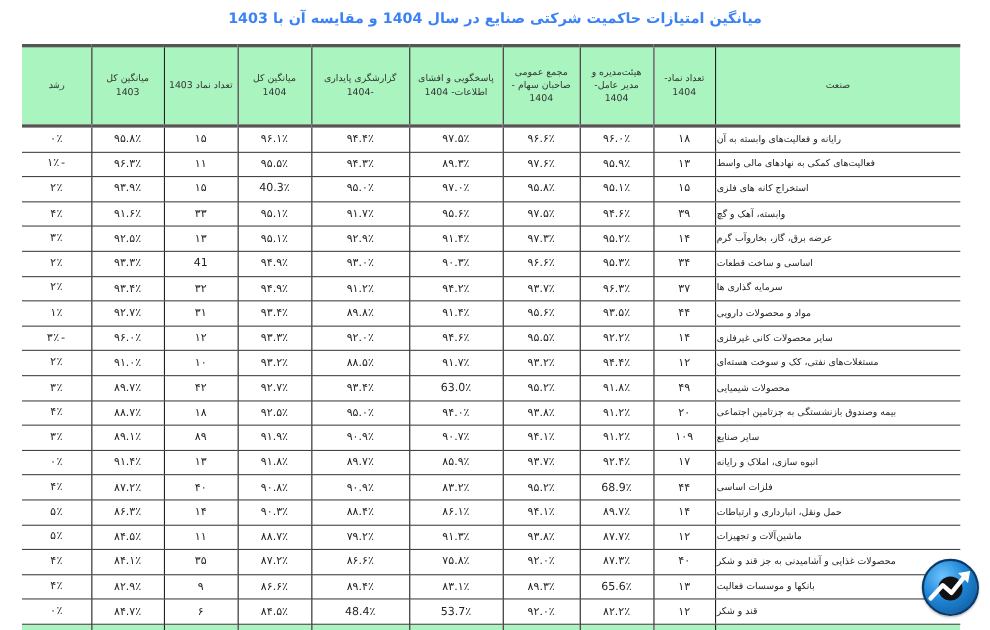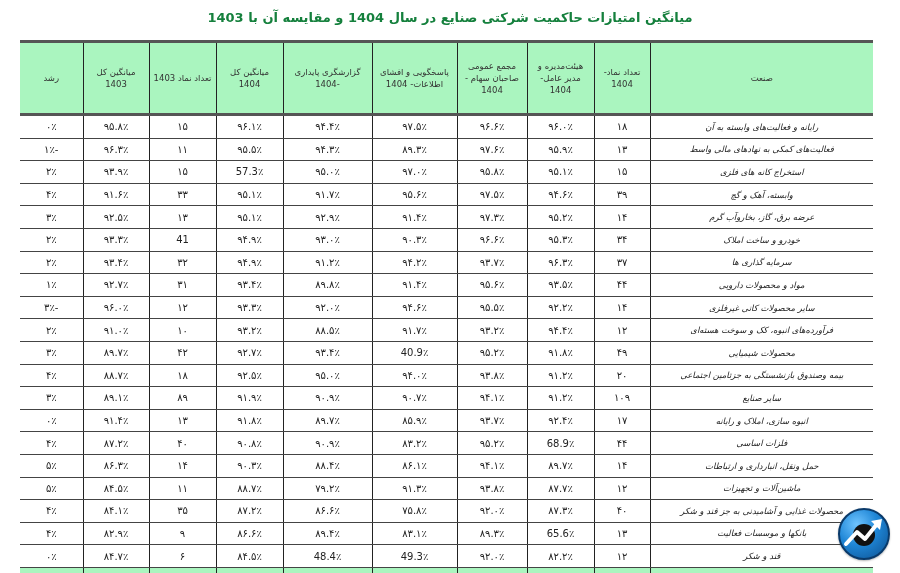--- a/index.html
+++ b/index.html
@@ -1,24 +1,24 @@
 <!DOCTYPE html>
 <html><head>
 <meta charset="utf-8">
 <style>
   html, body { margin:0; padding:0; background:#ffffff; }
   body { width:900px; height:573px; position:relative; overflow:hidden; font-family:"DejaVu Sans", sans-serif; }
-  .title { position:absolute; top:10px; left:0; width:900px; text-align:center; font-size:13px; font-weight:bold; color:#15803d; direction:rtl; }
+  .title { position:absolute; top:10px; left:0; width:900px; text-align:center; font-size:13px; font-weight:bold; color:#3b82f6; direction:rtl; }
   table.grid { position:absolute; top:40px; left:20px; width:853px; border-collapse:collapse; direction:rtl; table-layout:fixed; }
   table.grid th, table.grid td { border-left:1.5px solid #222; border-right:1.5px solid #222; text-align:center; vertical-align:middle; color:#222; overflow:hidden; white-space:nowrap; }
   table.grid th { background:#aaf5bf; font-weight:normal; font-size:8.5px; height:70px; line-height:12px; white-space:normal; padding:0 3px; border-top:3px solid #555; border-bottom:3px solid #555; color:#333; }
   table.grid td { height:19.6px; font-size:10px; border-bottom:1.5px solid #444; }
-  table.grid td.industry { font-size:8.5px; text-align:center; border-left:none;font-style:italic; }
+  table.grid td.industry { font-size:8.5px; text-align:left; border-left:none; }
   table.grid tr.total td { background:#aaf5bf; border-bottom:3px solid #555; }
-  table.grid th:last-child, table.grid td:last-child { border-left:none; }
+  table.grid th:last-child, table.grid td:last-child { border-left:none;font-family:Liberation Mono, monospace; }
   table.grid th:first-child, table.grid td:first-child { border-right:none; }
   .logo { position:absolute; left:838px; top:508px; width:48px; height:48px; border-radius:50%; background:radial-gradient(circle at 35% 30%, #6fc4ff 0%, #1f86d6 45%, #0c4f8f 100%); border:2px solid #0a3a6a; box-shadow:0 1px 2px rgba(0,0,0,.3); }
   .logo svg { position:absolute; left:0; top:0; }
 </style>
 </head>
 <body>
 
 <div class="title">میانگین امتیازات  حاکمیت شرکتی صنایع در سال 1404 و مقایسه آن با 1403</div>
 
 <table class="grid">
@@ -73,21 +73,21 @@
         <td>۹۶.۳٪</td>
         <td>-۱٪</td>
       </tr>
       <tr>
         <td class="industry">استخراج کانه های فلزی</td>
         <td>۱۵</td>
         <td>۹۵.۱٪</td>
         <td>۹۵.۸٪</td>
         <td>۹۷.۰٪</td>
         <td>۹۵.۰٪</td>
-        <td>57.3٪</td>
+        <td>40.3٪</td>
         <td>۱۵</td>
         <td>۹۳.۹٪</td>
         <td>۲٪</td>
       </tr>
       <tr>
         <td class="industry">وابسته، آهک و گچ</td>
         <td>۳۹</td>
         <td>۹۴.۶٪</td>
         <td>۹۷.۵٪</td>
         <td>۹۵.۶٪</td>
@@ -103,21 +103,21 @@
         <td>۹۵.۲٪</td>
         <td>۹۷.۳٪</td>
         <td>۹۱.۴٪</td>
         <td>۹۲.۹٪</td>
         <td>۹۵.۱٪</td>
         <td>۱۳</td>
         <td>۹۲.۵٪</td>
         <td>۳٪</td>
       </tr>
       <tr>
-        <td class="industry">خودرو و ساخت املاک</td>
+        <td class="industry">اساسی و ساخت قطعات</td>
         <td>۳۴</td>
         <td>۹۵.۳٪</td>
         <td>۹۶.۶٪</td>
         <td>۹۰.۳٪</td>
         <td>۹۳.۰٪</td>
         <td>۹۴.۹٪</td>
         <td>41</td>
         <td>۹۳.۳٪</td>
         <td>۲٪</td>
       </tr>
@@ -151,37 +151,37 @@
         <td>۹۲.۲٪</td>
         <td>۹۵.۵٪</td>
         <td>۹۴.۶٪</td>
         <td>۹۲.۰٪</td>
         <td>۹۳.۳٪</td>
         <td>۱۲</td>
         <td>۹۶.۰٪</td>
         <td>-۳٪</td>
       </tr>
       <tr>
-        <td class="industry">فرآورده‌های انبوه، کک و سوخت هسته‌ای</td>
+        <td class="industry">مستغلات‌های نفتی، کک و سوخت هسته‌ای</td>
         <td>۱۲</td>
         <td>۹۴.۴٪</td>
         <td>۹۳.۲٪</td>
         <td>۹۱.۷٪</td>
         <td>۸۸.۵٪</td>
         <td>۹۳.۲٪</td>
         <td>۱۰</td>
         <td>۹۱.۰٪</td>
         <td>۲٪</td>
       </tr>
       <tr>
         <td class="industry">محصولات شیمیایی</td>
         <td>۴۹</td>
         <td>۹۱.۸٪</td>
         <td>۹۵.۲٪</td>
-        <td>40.9٪</td>
+        <td>63.0٪</td>
         <td>۹۳.۴٪</td>
         <td>۹۲.۷٪</td>
         <td>۴۲</td>
         <td>۸۹.۷٪</td>
         <td>۳٪</td>
       </tr>
       <tr>
         <td class="industry">بیمه وصندوق بازنشستگی به جزتامین اجتماعی</td>
         <td>۲۰</td>
         <td>۹۱.۲٪</td>
@@ -275,21 +275,21 @@
         <td>۸۶.۶٪</td>
         <td>۹</td>
         <td>۸۲.۹٪</td>
         <td>۴٪</td>
       </tr>
       <tr>
         <td class="industry">قند و شکر</td>
         <td>۱۲</td>
         <td>۸۲.۲٪</td>
         <td>۹۲.۰٪</td>
-        <td>49.3٪</td>
+        <td>53.7٪</td>
         <td>48.4٪</td>
         <td>۸۴.۵٪</td>
         <td>۶</td>
         <td>۸۴.۷٪</td>
         <td>۰٪</td>
       </tr>
       <tr class="total">
         <td class="industry">بازار سرمایه</td>
         <td>۵۷۰</td>
         <td>۹۲.۲٪</td>

